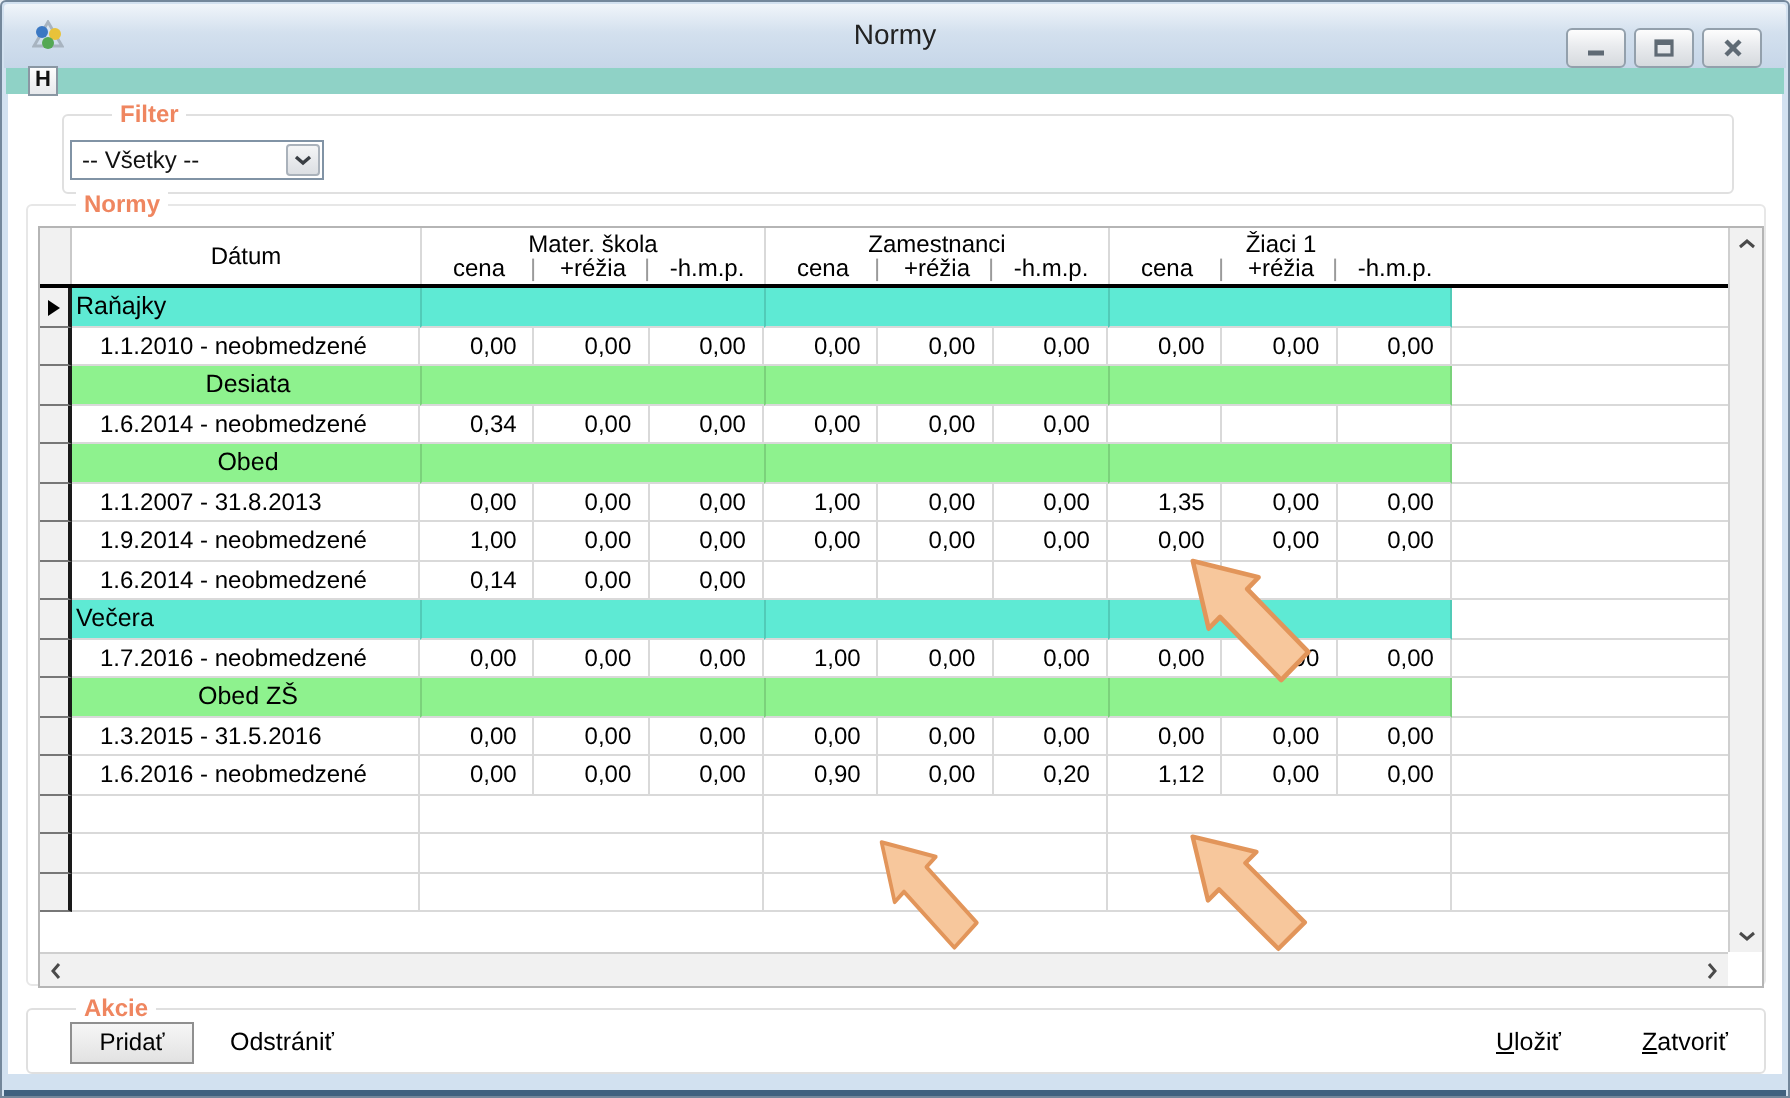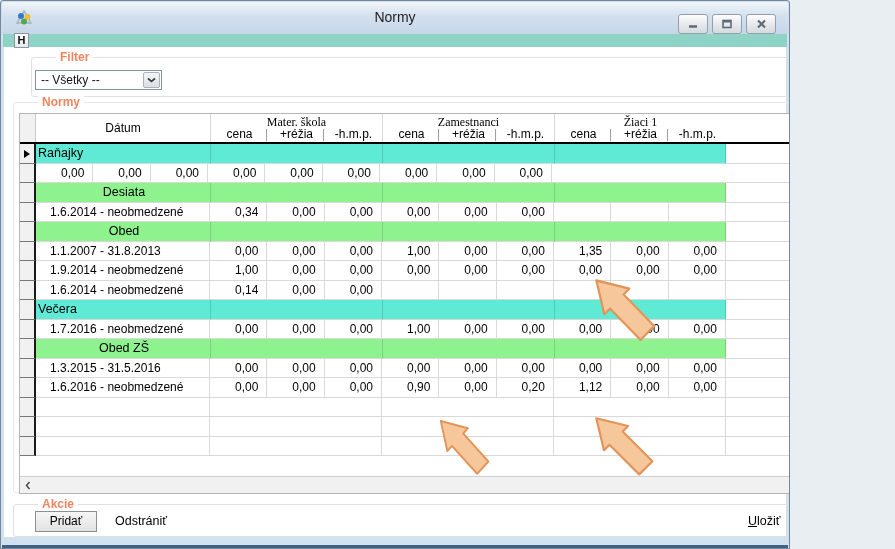--- a/index.html
+++ b/index.html
@@ -1,16 +1,16 @@
 <!DOCTYPE html>
 <html><head>
 <meta charset="utf-8">
 <style>
   html,body{margin:0;padding:0;background:#e9eef3;font-family:"Liberation Sans",sans-serif;}
-  #window{position:relative;width:790px;height:549px;box-sizing:border-box;
+  #window{position:relative;width:895px;height:549px;box-sizing:border-box;
     border:1px solid #73879b;border-radius:3px 3px 0 0;background:#d2e1f0;overflow:hidden;}
   
   .titlebar{position:absolute;left:1px;top:1px;right:1px;height:32px;border-radius:2px 2px 0 0;
     background:linear-gradient(#f0f5fa,#d3e0ee 45%,#c6d6e8);}
   .appicon{position:absolute;left:14px;top:8px;width:16px;height:16px;}
   .title{position:absolute;left:0;right:0;top:7px;text-align:center;font-size:14px;color:#222;}
   .winbtns{position:absolute;right:12px;top:12px;display:flex;gap:4px;}
   .wbtn{width:30px;height:20px;box-sizing:border-box;border:1px solid #93a0ac;border-radius:3px;
     background:linear-gradient(#fdfdfd,#e9ebee 45%,#d6dade);display:flex;align-items:center;justify-content:center;}
   
@@ -36,21 +36,21 @@
   .combo-btn{width:17px;height:16px;margin-right:1px;box-sizing:border-box;border:1px solid #aab2bb;border-radius:2px;
     background:linear-gradient(#f4f5f6,#dcdfe3);display:flex;align-items:center;justify-content:center;}
   
   .table{position:absolute;left:5px;top:10px;width:863px;box-sizing:border-box;border:1px solid #b5b5b5;
     background:#fff;display:flex;flex-wrap:wrap;align-content:flex-start;font-size:12px;color:#000;}
   .tmain{width:844px;}
   .thead{display:flex;height:28px;}
   .hcorner{width:16px;background:#f1f1f1;border-right:1px solid #c9c9c9;box-sizing:border-box;}
   .hdate{width:174px;display:flex;align-items:center;justify-content:center;}
   .hgroup{width:172px;box-sizing:border-box;border-left:1px solid #d9d9d9;}
-  .glabel{height:14px;line-height:16px;text-align:center;font-family:Liberation Serif, serif;}
+  .glabel{height:14px;line-height:16px;text-align:center;}
   .hsubs{height:14px;line-height:13px;display:flex;position:relative;}
   .hsub{width:57.3px;text-align:center;}
   .hpipe{position:absolute;top:0;color:#9a9a9a;}
   .hpipe::before{content:"|";}
   .p1{left:54px;} .p2{left:111px;}
   .htrail{flex:1;}
   .blackline{height:2px;background:#000;}
   
   .trow{display:flex;height:19.5px;line-height:19.5px;}
   .cell{box-sizing:border-box;flex:none;overflow:hidden;white-space:nowrap;}
@@ -184,20 +184,21 @@
                 <div class="rowmarker"></div>
               </div>
               <div class="cell cat-label gray">Raňajky</div>
               <div class="cell cat-group gray"></div>
               <div class="cell cat-group gray"></div>
               <div class="cell cat-group gray cat-last"></div>
               <div class="cell tcell"></div>
             </div>
             <div class="trow">
               <div class="selcell"></div>
+              <div class="cell date-cell">1.1.2010 - neobmedzené</div>
               <div class="cell vcell">0,00</div>
               <div class="cell vcell">0,00</div>
               <div class="cell vcell">0,00</div>
               <div class="cell vcell">0,00</div>
               <div class="cell vcell">0,00</div>
               <div class="cell vcell">0,00</div>
               <div class="cell vcell">0,00</div>
               <div class="cell vcell">0,00</div>
               <div class="cell vcell">0,00</div>
               <div class="cell tcell"></div>

